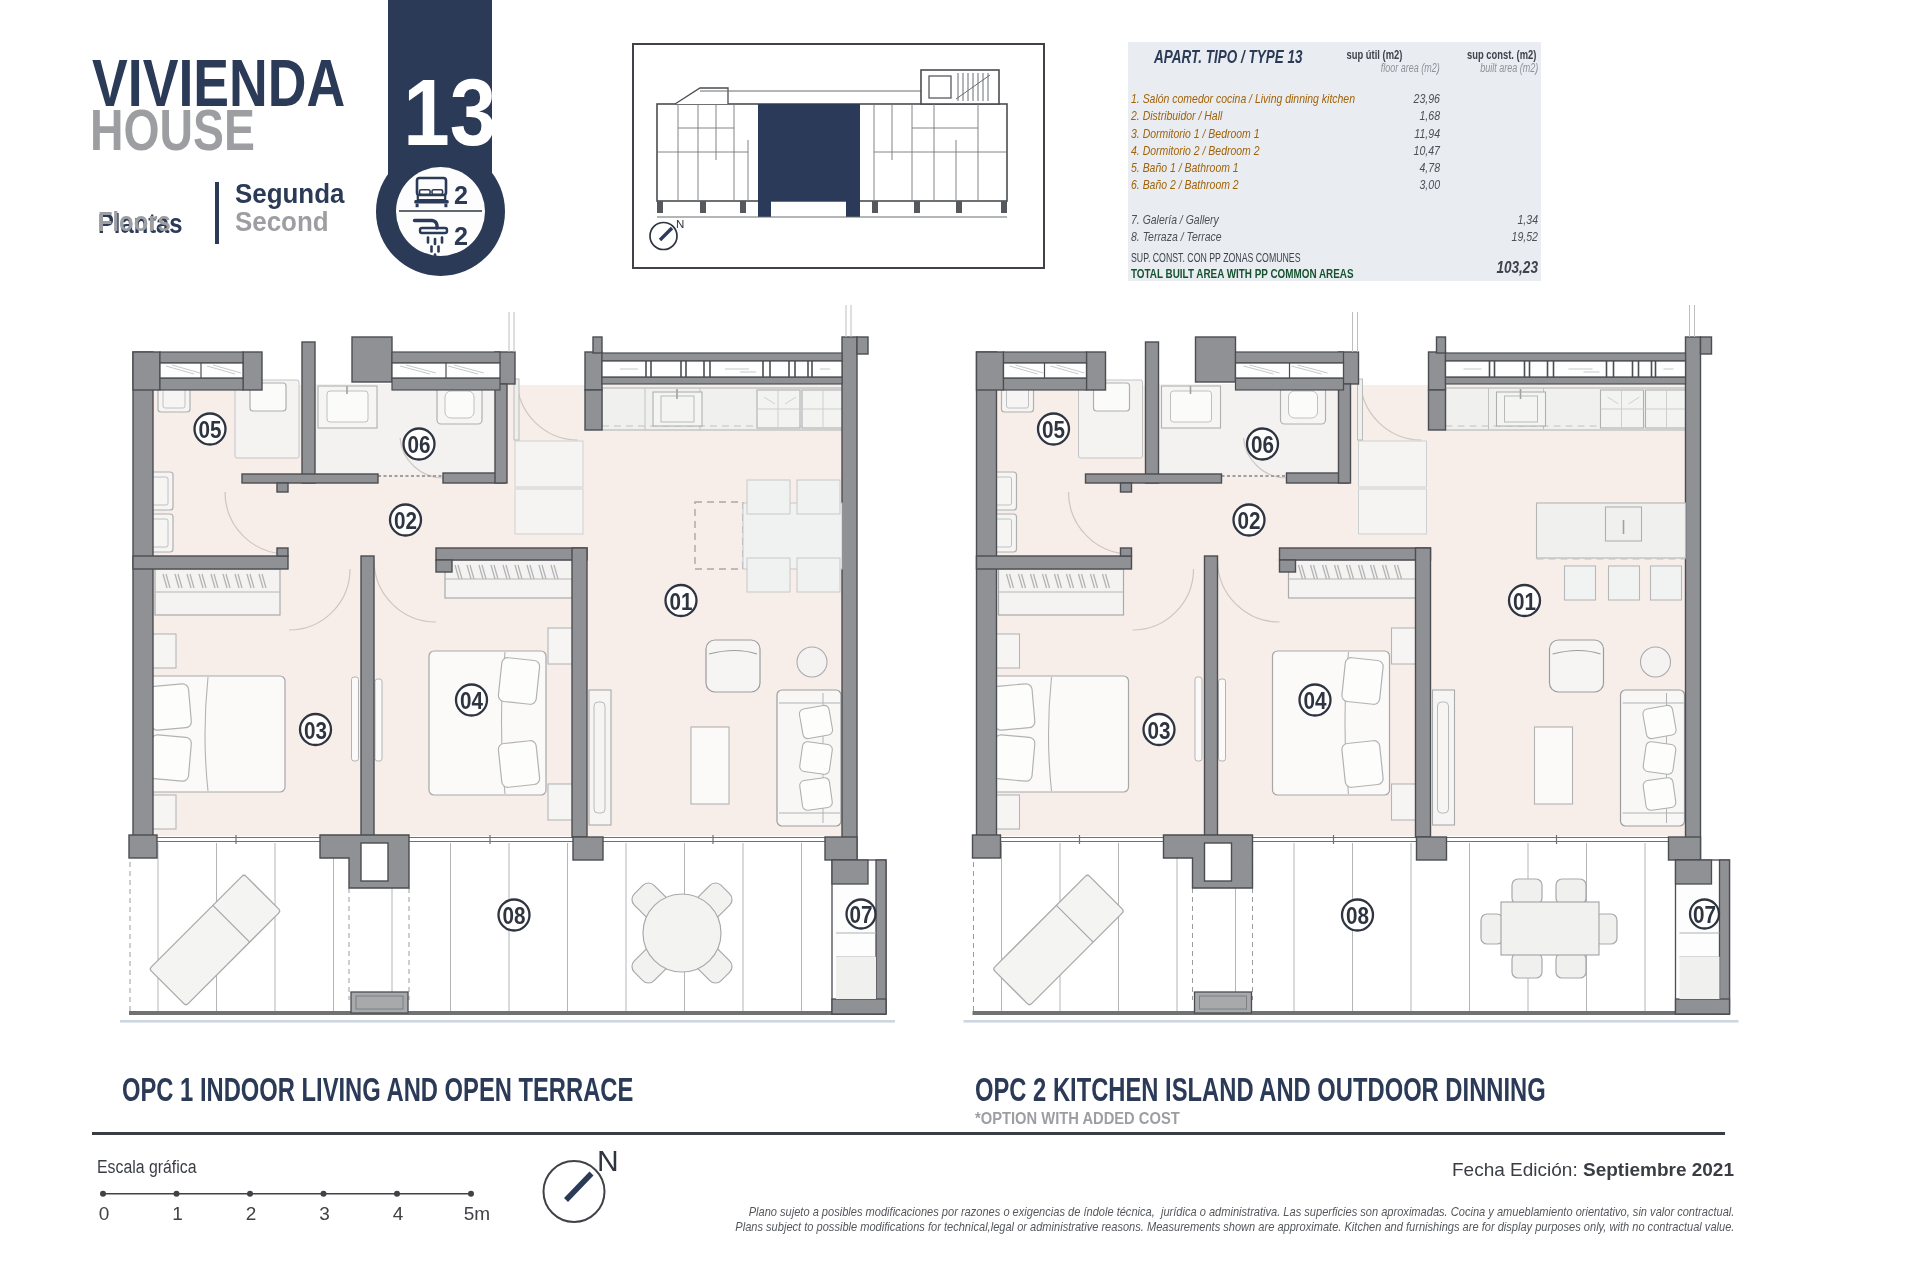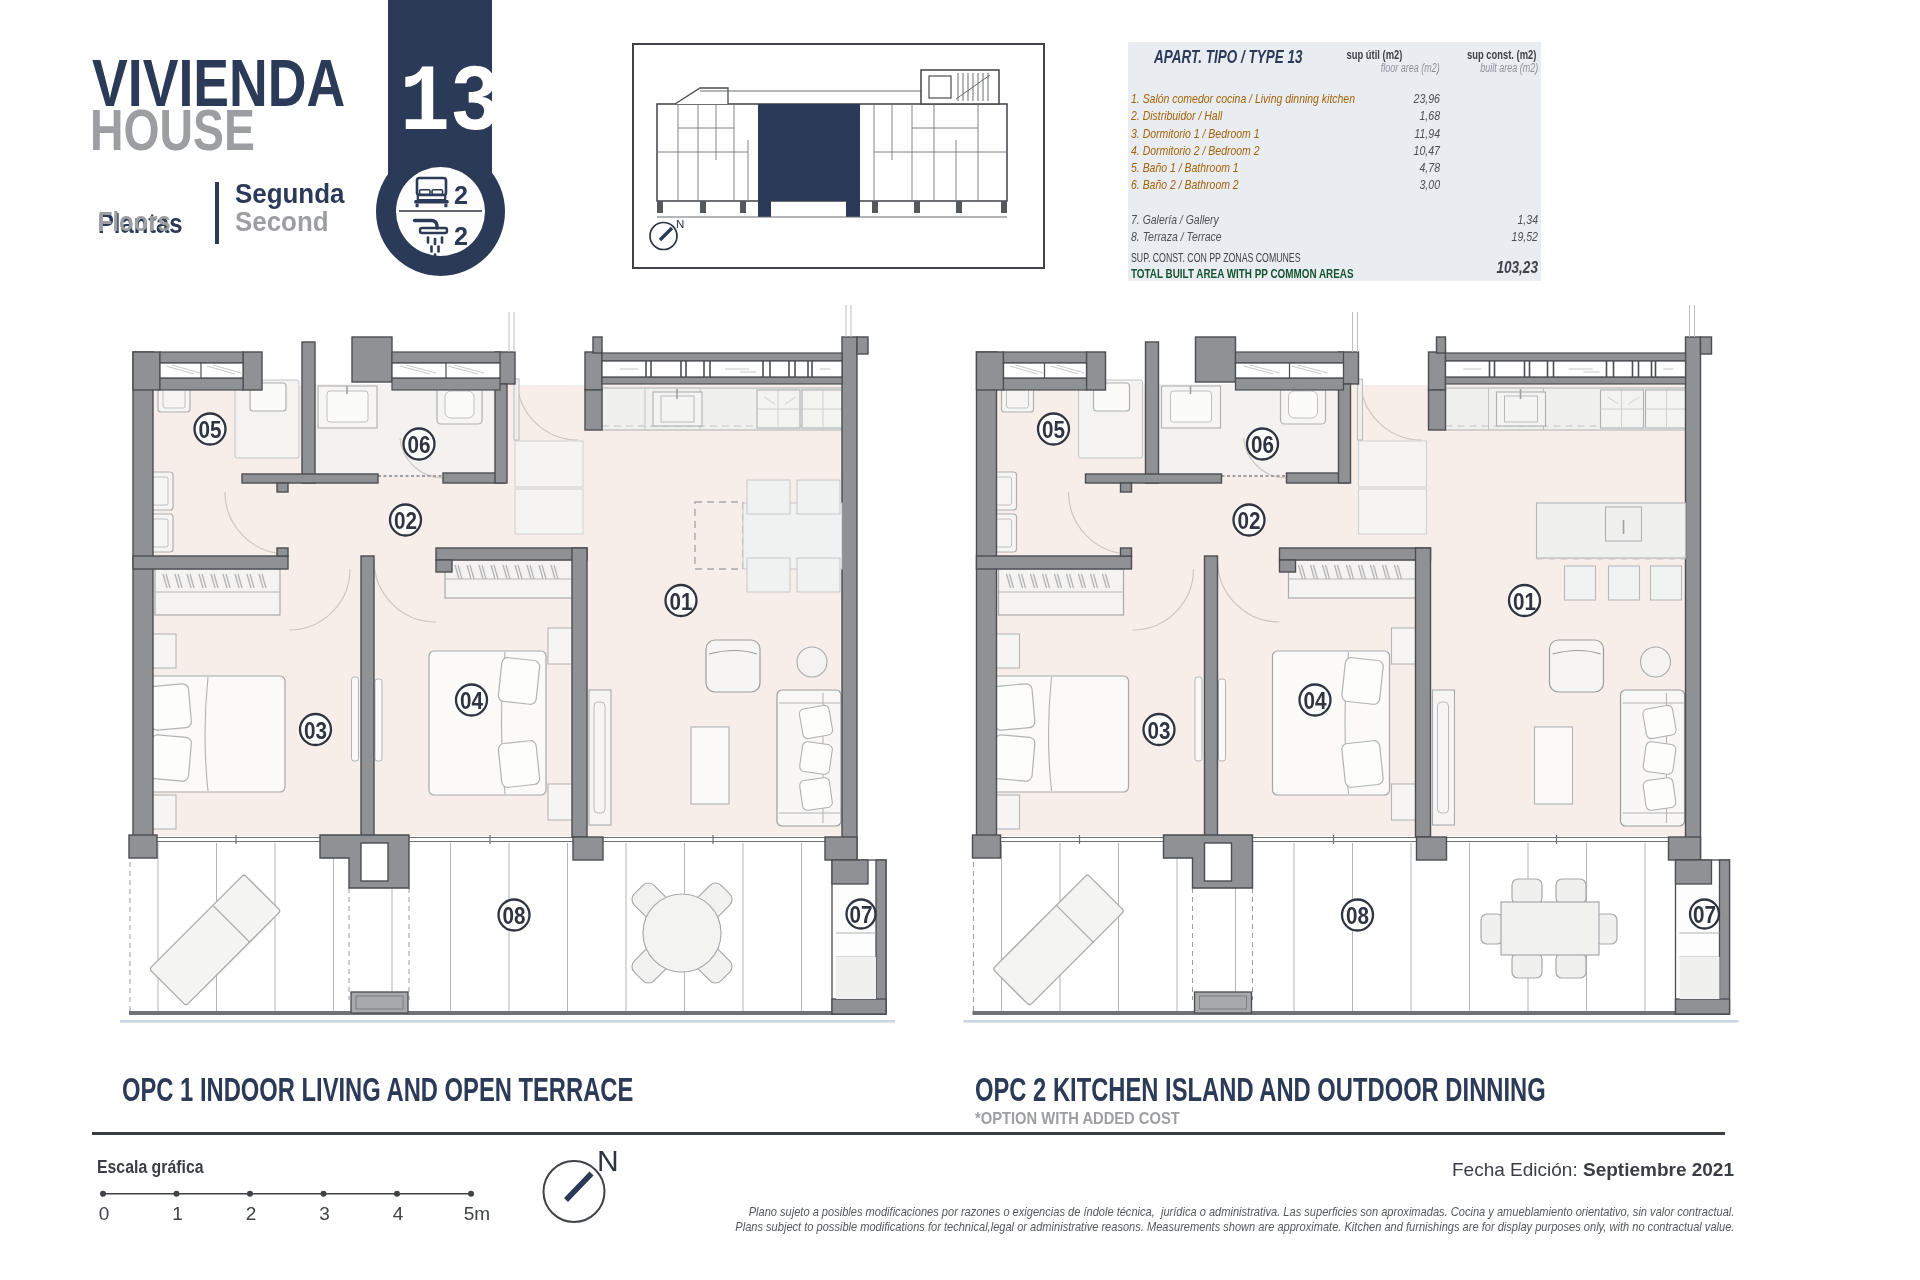--- a/index.html
+++ b/index.html
@@ -19,21 +19,21 @@
   <div class="abs gray" style="left:90px;top:101px;font-size:58px;font-weight:bold;line-height:1;"><span class="cx" style="transform:scaleX(0.80);">HOUSE</span></div>
 
   <div class="abs navy" style="left:98px;top:179px;font-size:27px;font-weight:bold;margin-top:30px;"><span class="cx" style="transform:scaleX(0.88);">Plantas</span></div>
   <div class="abs gray" style="left:98px;top:207px;font-size:27px;font-weight:bold;"><span class="cx" style="transform:scaleX(0.88);">Floors</span></div>
   <div class="abs" style="left:215px;top:182px;width:4px;height:62px;background:#2b3a57;"></div>
   <div class="abs navy" style="left:235px;top:179px;font-size:27px;font-weight:bold;"><span class="cx" style="transform:scaleX(0.96);">Segunda</span></div>
   <div class="abs gray" style="left:235px;top:207px;font-size:27px;font-weight:bold;"><span class="cx" style="transform:scaleX(0.96);">Second</span></div>
 
   <div class="abs" style="left:388px;top:0;width:104px;height:211px;background:#2b3a57;"></div>
   <div class="abs" style="left:376px;top:147px;width:129px;height:129px;border-radius:50%;background:#2b3a57;"></div>
-  <div class="abs" style="left:388px;top:57px;width:124px;text-align:center;color:#fff;font-size:95px;font-weight:bold;line-height:1;font-family:Liberation Mono, monospace;"><span class="cx" style="transform:scaleX(0.88);transform-origin:center top;display:inline-block;">13</span></div>
+  <div class="abs" style="left:388px;top:65px;width:124px;text-align:center;color:#fff;font-size:95px;font-weight:bold;line-height:1;"><span class="cx" style="transform:scaleX(0.88);transform-origin:center top;display:inline-block;">13</span></div>
   <div class="abs" style="left:396px;top:167px;width:89px;height:89px;border-radius:50%;background:#fdfdfd;"></div>
 
   <svg class="abs" style="left:0;top:0;" width="1920" height="1280" viewBox="0 0 1920 1280">
   <defs>
     <g id="hang" stroke="#b2b4b6" stroke-width="1.3" fill="none">
       <path d="M0,0 l4,14 M3,0 l4,14"></path>
     </g>
     <g id="apt">
 
       <rect x="153" y="385" width="692" height="451" fill="#f8eee9"></rect>
@@ -485,18 +485,18 @@
   </div>
   <div class="abs" style="left:1131px;top:251px;font-size:12px;font-weight:normal;color:#3d424b;"><span class="cx" style="transform:scaleX(0.73);">SUP. CONST. CON PP ZONAS COMUNES</span></div>
   <div class="abs" style="left:1131px;top:266px;font-size:13px;font-weight:bold;color:#14532d;"><span class="cx" style="transform:scaleX(0.76);">TOTAL BUILT AREA WITH PP COMMON AREAS</span></div>
   <div class="abs" style="left:1438px;top:258px;width:100px;text-align:right;font-size:17px;font-weight:bold;font-style:italic;color:#3d424b;"><span style="display:inline-block;transform:scaleX(0.8);transform-origin:right top;">103,23</span></div>
 
   <div class="abs navy" style="left:122px;top:1071px;font-size:33px;font-weight:bold;"><span class="cx" style="transform:scaleX(0.72);">OPC 1 INDOOR LIVING AND OPEN TERRACE</span></div>
   <div class="abs navy" style="left:975px;top:1071px;font-size:33px;font-weight:bold;"><span class="cx" style="transform:scaleX(0.72);">OPC 2 KITCHEN ISLAND AND OUTDOOR DINNING</span></div>
   <div class="abs gray" style="left:975px;top:1110px;font-size:16px;font-weight:bold;"><span class="cx" style="transform:scaleX(0.92);">*OPTION WITH ADDED COST</span></div>
   <div class="abs" style="left:92px;top:1132px;width:1633px;height:2.5px;background:#3a3e44;"></div>
 
-  <div class="abs" style="left:97px;top:1157px;font-size:18px;font-weight:bold;color:#3a3e44;"><span class="cx" style="transform:scaleX(0.88);">Escala gráfica</span></div>
+  <div class="abs" style="left:97px;top:1157px;font-size:18px;font-weight:normal;color:#3a3e44;"><span class="cx" style="transform:scaleX(0.88);">Escala gráfica</span></div>
 
   <div class="abs" style="right:186px;top:1159px;font-size:19px;color:#3a3e44;">Fecha Edición: <b>Septiembre 2021</b></div>
   <div class="abs" style="right:186px;top:1204px;font-size:13.5px;font-style:italic;color:#55585c;text-align:right;line-height:15.3px;white-space:nowrap;"><span style="display:inline-block;transform:scaleX(0.82);transform-origin:right top;line-height:15.3px;">Plano sujeto a posibles modificaciones por razones o exigencias de índole técnica,&nbsp; jurídica o administrativa. Las superficies son aproximadas. Cocina y amueblamiento orientativo, sin valor contractual.<br>Plans subject to possible modifications for technical,legal or administrative reasons. Measurements shown are approximate. Kitchen and furnishings are for display purposes only, with no contractual value.</span></div>
 
 </div>
 
 </body></html>

